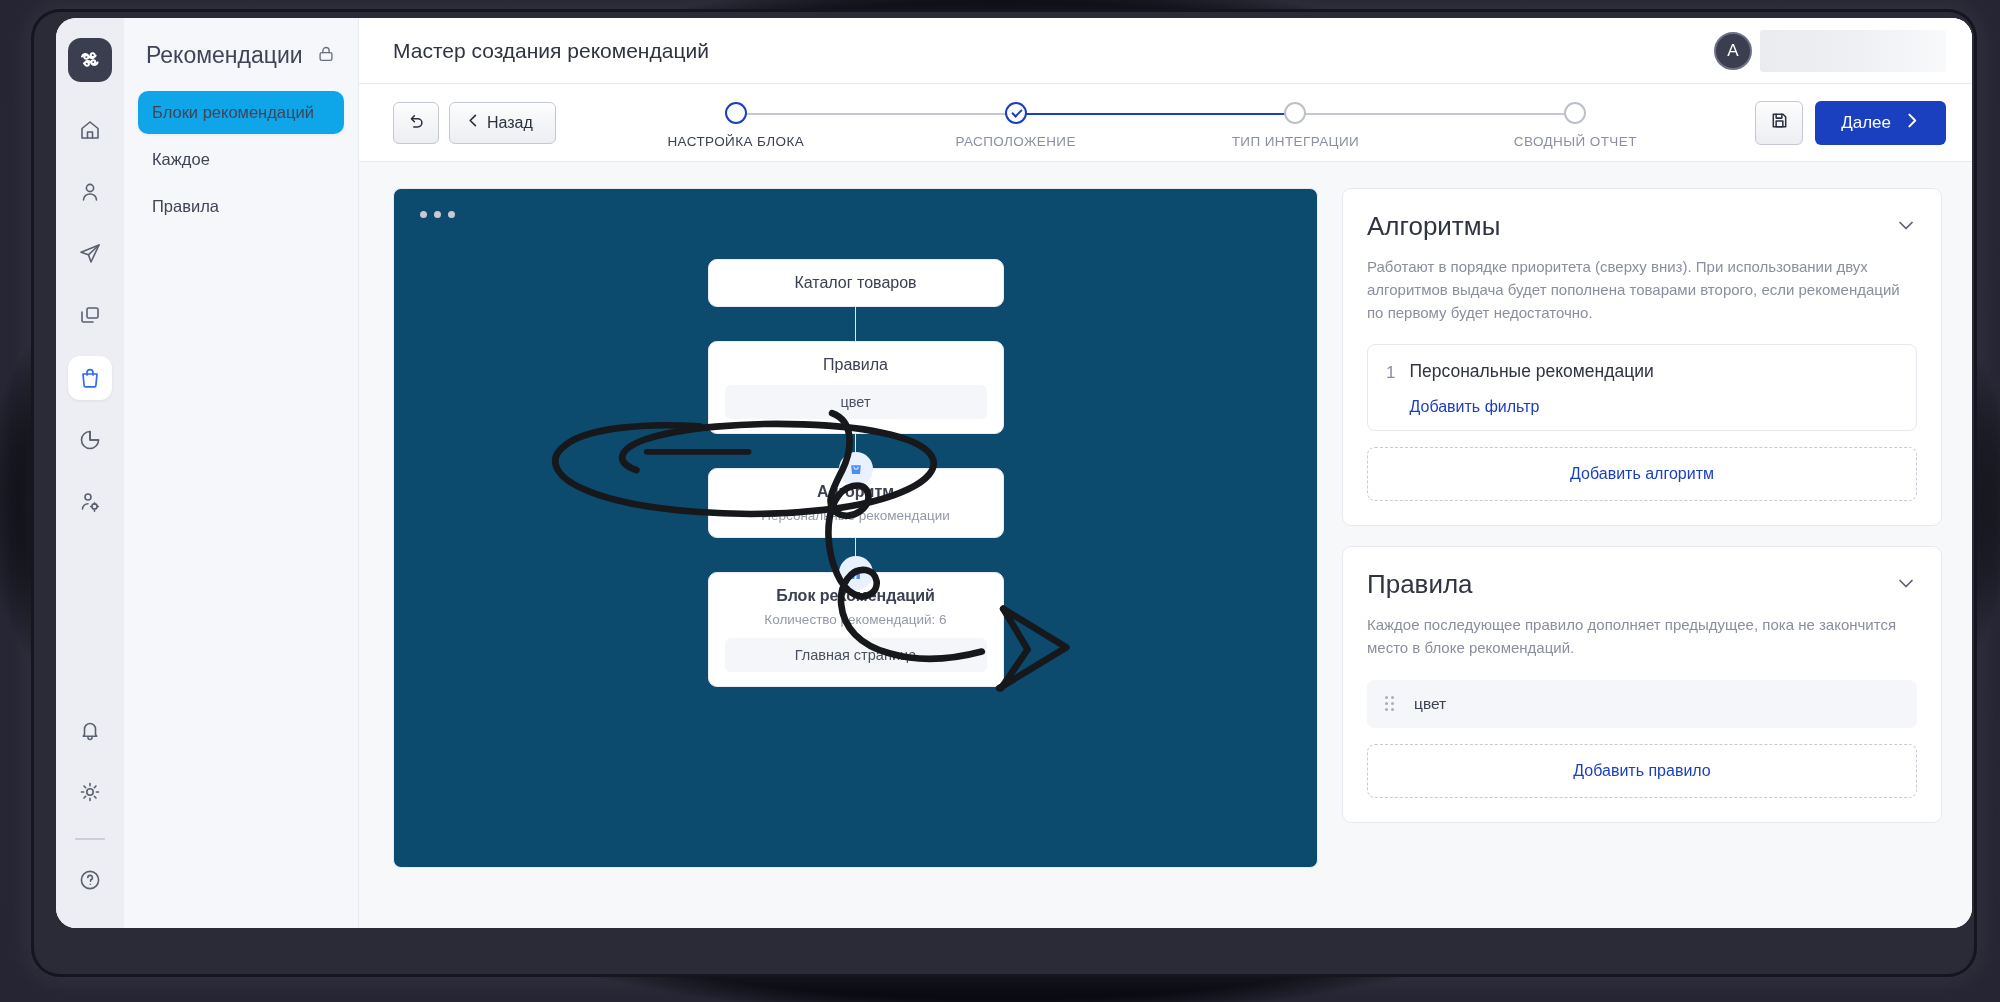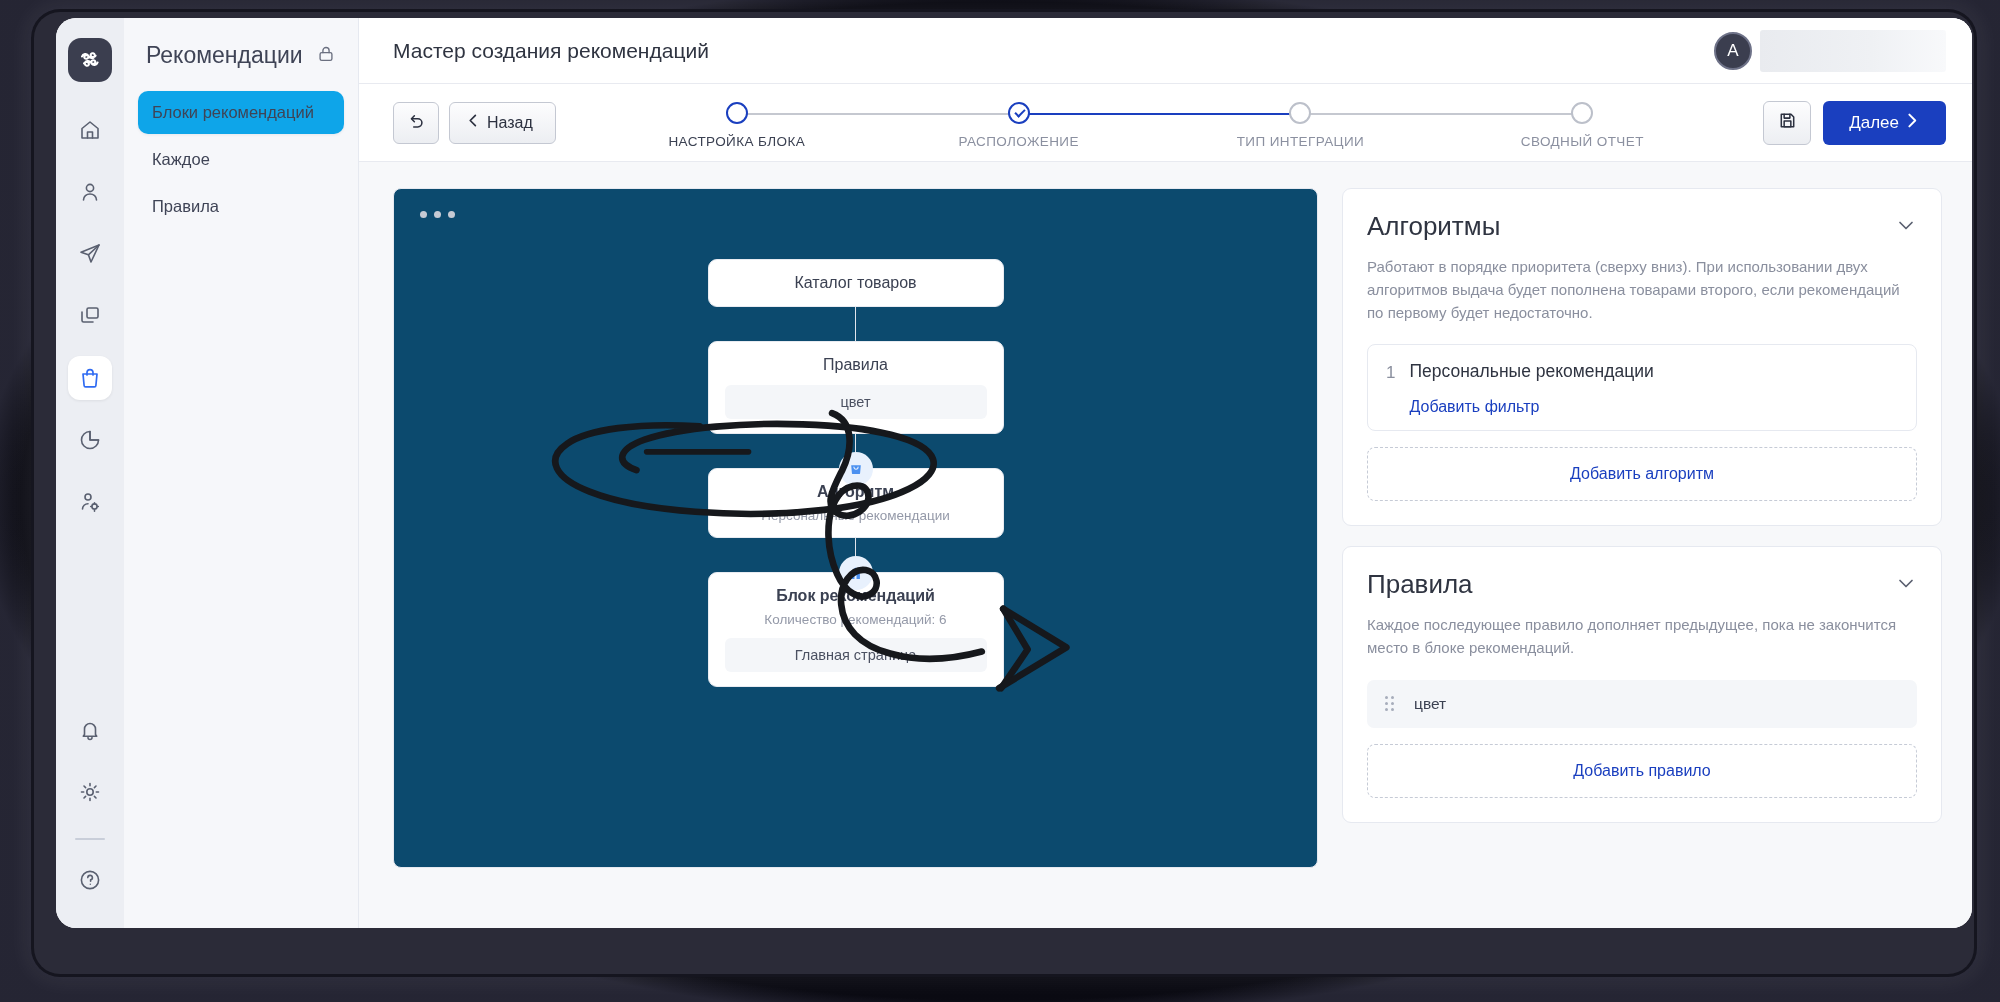--- a/index.html
+++ b/index.html
@@ -139,21 +139,21 @@
     margin-top: 10px; font-size: 13.5px; letter-spacing: .4px;
     color: #8b90a0; text-transform: uppercase; white-space: nowrap;
   }
   .step-label.cur { color: #3b4152; }
 
   #toolbar-right { display: flex; align-items: center; gap: 12px; }
   #save-btn { width: 48px; height: 44px; }
   #next-btn {
     height: 44px; padding: 0 26px; border-radius: 6px; border: none;
     background: #1a3fbf; color: #fff; font-size: 17px;
-    display: flex; align-items: center; gap: 4px; cursor: pointer;
+    display: flex; align-items: center; gap: 12px; cursor: pointer;
   }
 
   
   #content { flex: 1 1 auto; display: flex; gap: 24px; padding: 26px 30px 0 34px; min-height: 0; }
 
   
   #canvas {
     flex: 1 1 auto; position: relative;
     background: #0c4a6e; border: 1px solid #e6e9f0; border-radius: 8px;
     height: 680px; overflow: hidden;

